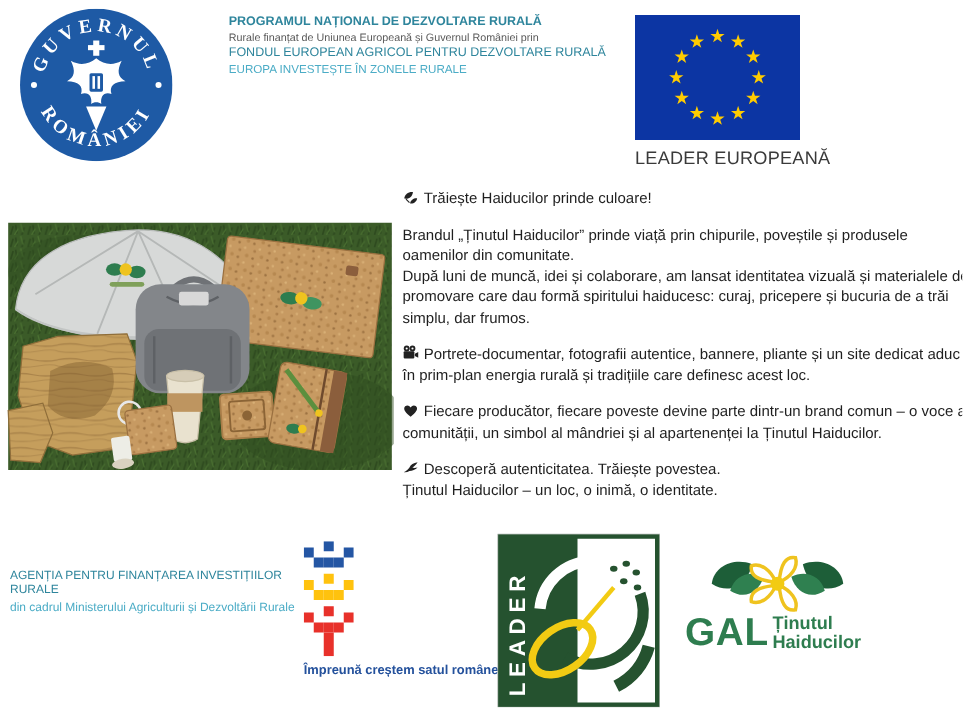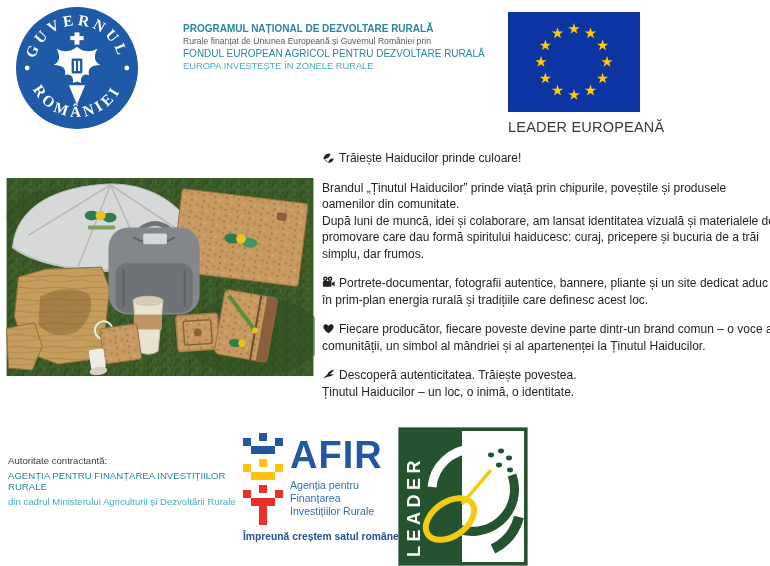--- a/index.html
+++ b/index.html
@@ -2,21 +2,21 @@
 <html><head>
 <meta charset="utf-8">
 <style>
   html,body { margin:0; padding:0; background:#fff; }
   .page {
     position:relative; width:770px; height:566px; background:#ffffff;
     font-family:"Liberation Sans", sans-serif; overflow:hidden; color:#212121;
   }
   
   .gov-logo { position:absolute; left:16px; top:7px; width:122px; height:122px; }
-  .pndr { position:absolute; left:183px; top:23px; width:300px; }
+  .pndr { position:absolute; left:183px; top:12px; width:300px; }
   .pndr div { white-space:nowrap; }
   .pndr .l1 { color:#2E859C; font-weight:bold; font-size:10px; margin-bottom:2px; }
   .pndr .l2 { color:#595959; font-size:8.6px; margin-bottom:2px; }
   .pndr .l3 { color:#2E859C; font-weight:normal; font-size:10px; margin-bottom:2px; }
   .pndr .l4 { color:#4BACC6; font-size:9.3px; }
   .eu-block { position:absolute; left:508px; top:12px; width:170px; }
   .eu-flag { display:block; width:132px; height:100px; }
   .eu-caption { margin-top:7px; font-size:14.5px; color:#3a3a3a; letter-spacing:0.2px; white-space:nowrap; }
   
   .photo { position:absolute; left:5px; top:178px; width:310px; height:198px; }
@@ -222,21 +222,20 @@
       <div>
         <svg class="inline-ic" viewBox="0 0 14 14" fill="#222">
           <path d="M1,10.5 C3.5,9.5 5,8 6,6.5 C7,4 9.5,2.5 13,2 C11.5,4 10.5,5.5 8.5,6.5 C9.5,7 11,7 13,6.5 C11,8.5 8.5,9.5 6,9.5 C4.5,10.5 2.8,10.8 1,10.5 Z"></path>
         </svg><span>Descoperă autenticitatea. Trăiește povestea.</span>
       </div>
       <div>Ținutul Haiducilor – un loc, o inimă, o identitate.</div>
     </div>
   </div>
 
   <div class="authority">
-    <div class="a1">Autoritate contractantă:</div>
     <div class="a2">AGENȚIA PENTRU FINANȚAREA INVESTIȚIILOR RURALE</div>
     <div class="a3">din cadrul Ministerului Agriculturii și Dezvoltării Rurale</div>
   </div>
 
   <div class="afir">
     <div class="afir-top">
       <svg class="afir-wheat" viewBox="0 0 40 92">
         <g fill="#2456A4">
           <rect x="16" y="0" width="8" height="8"></rect>
             <rect x="0" y="5" width="8" height="8"></rect>
@@ -256,27 +255,20 @@
         <g fill="#E8312A">
           <rect x="16" y="52" width="8" height="8"></rect>
             <rect x="0" y="57" width="8" height="8"></rect>
           <rect x="32" y="57" width="8" height="8"></rect>
             <rect x="8" y="65" width="8" height="8"></rect>
           <rect x="24" y="65" width="8" height="8"></rect>
             <rect x="16" y="65" width="8" height="8"></rect>
           <rect x="16" y="73" width="8" height="19"></rect>
         </g>
       </svg>
-      <div class="afir-right">
-        <div class="afir-acronym">AFIR</div>
-        <div class="afir-sub">
-          <div>Agenția pentru Finanțarea</div>
-          <div>Investițiilor Rurale</div>
-        </div>
-      </div>
     </div>
     <div class="afir-tagline">Împreună creștem satul românesc.</div>
   </div>
 
   <svg class="leader" viewBox="0 0 130 139">
     <rect width="130" height="139" fill="#25522F" stroke="#cccccc" stroke-width="1"></rect>
     <rect x="64" y="4" width="62" height="131" fill="#ffffff"></rect>
     <path d="M34,60 A 42,42 0 0 1 74,22" stroke="#ffffff" stroke-width="9" fill="none"></path>
     <path d="M114,48 A 42,42 0 0 1 54,99" stroke="#25522F" stroke-width="9" fill="none"></path>
     <path d="M95,122 A 50,50 0 0 0 121,90" stroke="#25522F" stroke-width="10" fill="none"></path>
@@ -287,14 +279,36 @@
         <ellipse cx="93" cy="28" rx="3" ry="2.4"></ellipse>
           <ellipse cx="103" cy="24" rx="3" ry="2.4"></ellipse>
         <ellipse cx="111" cy="31" rx="3" ry="2.4"></ellipse>
           <ellipse cx="101" cy="38" rx="3" ry="2.4"></ellipse>
         <ellipse cx="112" cy="43" rx="3" ry="2.4"></ellipse>
       </g>
     </g>
     <text transform="translate(22,130) rotate(-90)" font-size="18" font-weight="600" fill="#ffffff" letter-spacing="4.5" font-family="Liberation Sans, sans-serif">LEADER</text>
   </svg>
 
+  <div class="gal">
+    <svg class="gal-emblem" viewBox="0 0 130 56">
+      <path d="M8,28 C10,12 28,5 43,11 C39,29 24,38 8,28 Z" fill="#1D5E38"></path>
+      <path d="M24,34 C28,20 42,16 53,22 C49,36 36,42 24,34 Z" fill="#2F8050"></path>
+      <path d="M122,28 C120,12 102,5 87,11 C91,29 106,38 122,28 Z" fill="#1D5E38"></path>
+      <path d="M106,34 C102,20 88,16 77,22 C81,36 94,42 106,34 Z" fill="#2F8050"></path>
+      <g stroke="#EFC31F" stroke-width="3" fill="#ffffff">
+        <path d="M65,26 C55,14 53,6 60,1 C68,5 69,16 65,26 Z" transform="rotate(-45 65 28)"></path>
+        <path d="M65,26 C55,14 53,6 60,1 C68,5 69,16 65,26 Z" transform="rotate(45 65 28)"></path>
+        <path d="M65,30 C55,42 53,50 60,55 C68,51 69,40 65,30 Z" transform="rotate(45 65 28)"></path>
+        <path d="M65,30 C55,42 53,50 60,55 C68,51 69,40 65,30 Z" transform="rotate(-45 65 28)"></path>
+      </g>
+      <circle cx="65" cy="28" r="6" fill="#F2CB13"></circle>
+    </svg>
+    <div class="gal-text">
+      <div class="gal-acronym">GAL</div>
+      <div class="gal-name">
+        <div>Ținutul</div>
+        <div>Haiducilor</div>
+      </div>
+    </div>
+  </div>
 
 </div>
 
 </body></html>

